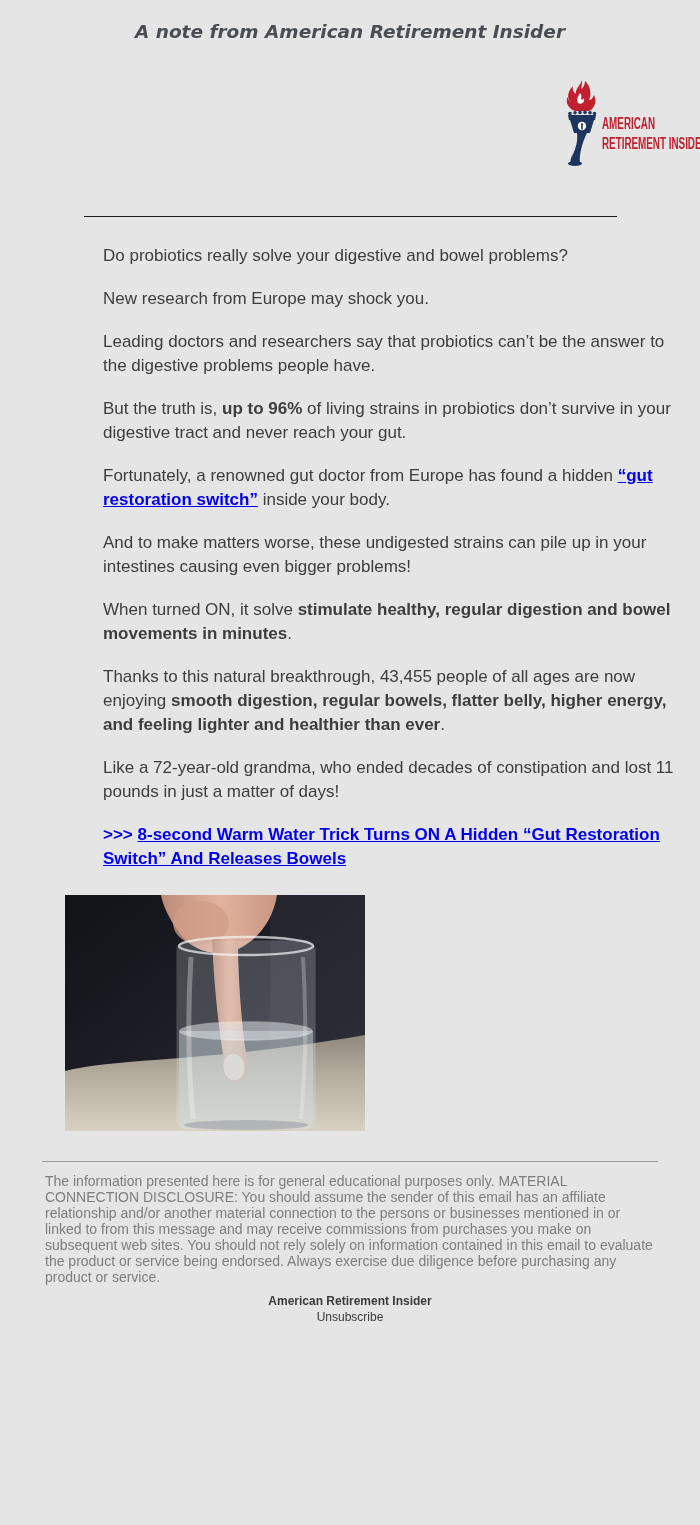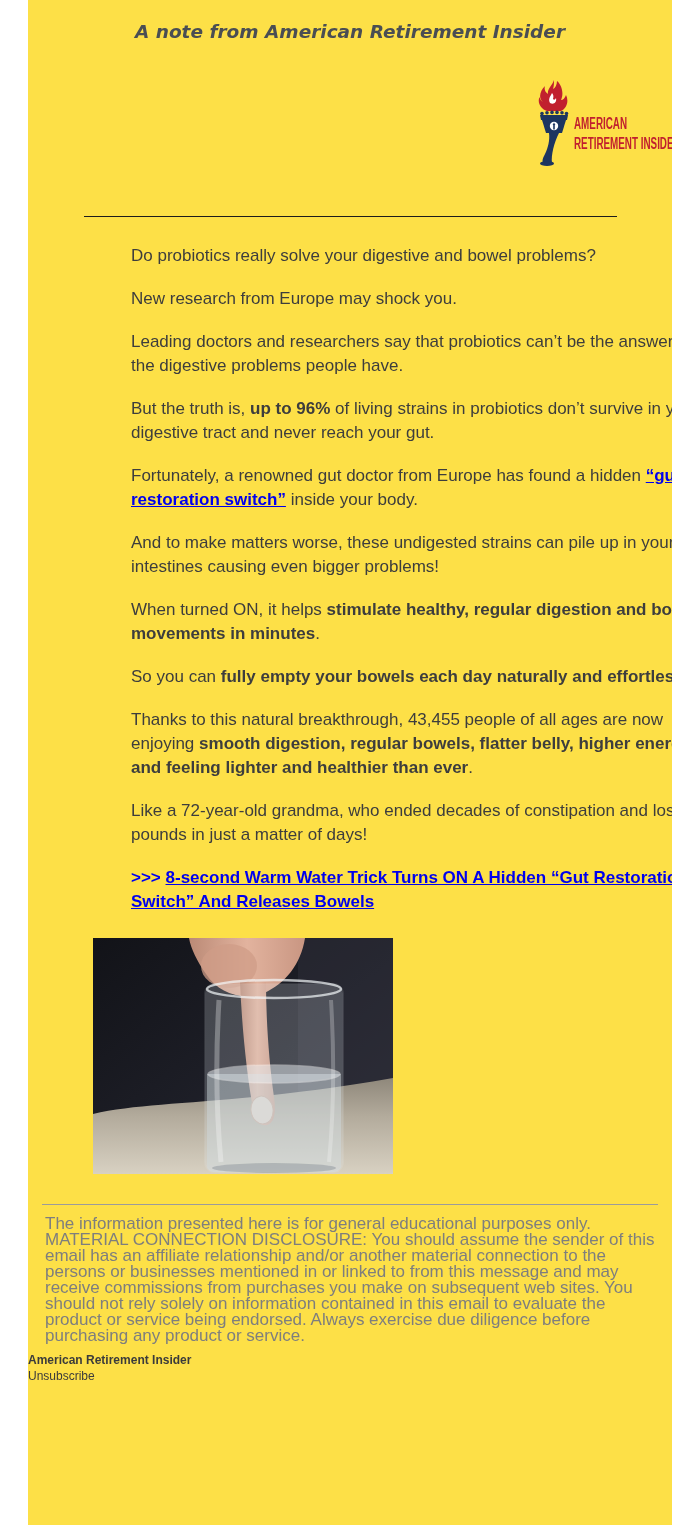--- a/index.html
+++ b/index.html
@@ -1,22 +1,22 @@
 <!DOCTYPE html>
 <html><head>
 <meta charset="utf-8">
 <style>
   * { box-sizing: border-box; }
   html, body { margin: 0; padding: 0; background: #ffffff; }
   .page {
     position: relative;
-    width: 644px;
+    width: 700px;
     height: 1525px;
     margin: 0 auto;
-    background: #fde047;
+    background: #e5e5e5;
     font-family: "Liberation Sans", sans-serif;
     overflow: hidden;
   }
   .note {
     padding-top: 21px;
     text-align: center;
     font-family: "DejaVu Sans", sans-serif;
     font-style: italic;
     font-weight: 600;
     font-size: 18.5px;
@@ -59,28 +59,28 @@
   }
   .hr2 {
     width: 616px;
     margin: 30px auto 0 auto;
     border: none;
     border-top: 1px solid #9b9b9b;
   }
   .disclaimer {
     width: 610px;
     margin: 11px auto 0 auto;
-    font-size: 17px;
+    font-size: 14px;
     line-height: 16px;
     color: #7e7e7e;
     text-align: left;
   }
   .footer {
     margin-top: 9px;
-    text-align: left;
+    text-align: center;
     font-size: 12px;
     line-height: 15.5px;
     color: #3b3b3b;
   }
   .footer .company { font-weight: bold; }
   .footer a.unsub {
     color: #3b3b3b;
     text-decoration: none;
     cursor: pointer;
   }
@@ -124,22 +124,21 @@
 
   <hr class="hr1">
 
   <div class="content">
     <p class="first"><span>Do probiotics really solve your digestive and bowel problems?</span></p>
     <p><span>New research from Europe may shock you.</span></p>
     <p><span>Leading doctors and researchers say that probiotics can’t be the answer to the digestive problems people have.</span></p>
     <p><span>But the truth is, </span><b>up to 96%</b><span> of living strains in probiotics don’t survive in your digestive tract and never reach your gut.</span></p>
     <p><span>Fortunately, a renowned gut doctor from Europe has found a hidden </span><a class="inline-link">“gut restoration switch”</a><span> inside your body.</span></p>
     <p><span>And to make matters worse, these undigested strains can pile up in your intestines causing even bigger problems!</span></p>
-    <p><span>When turned ON, it helps </span><b>stimulate healthy, regular digestion and bowel movements in minutes</b><span>.</span></p>
-    <p><span>So you can </span><b>fully empty your bowels each day naturally and effortlessly</b><span>.</span></p>
+    <p><span>When turned ON, it solve </span><b>stimulate healthy, regular digestion and bowel movements in minutes</b><span>.</span></p>
     <p><span>Thanks to this natural breakthrough, 43,455 people of all ages are now enjoying </span><b>smooth digestion, regular bowels, flatter belly, higher energy, and feeling lighter and healthier than ever</b><span>.</span></p>
     <p><span>Like a 72-year-old grandma, who ended decades of constipation and lost 11 pounds in just a matter of days!</span></p>
     <p class="cta"><span class="cta-prefix">&gt;&gt;&gt; </span><a class="cta-link">8-second Warm Water Trick Turns ON A Hidden “Gut Restoration Switch” And Releases Bowels</a></p>
   </div>
 
   <svg class="hero" viewBox="0 0 300 236" role="img" aria-label="Finger dipped into a glass of water on a table">
     <defs>
       <linearGradient id="bgG" x1="0" y1="0" x2="1" y2="1">
         <stop offset="0" stop-color="#121318"></stop>
         <stop offset="0.55" stop-color="#1e1f28"></stop>

